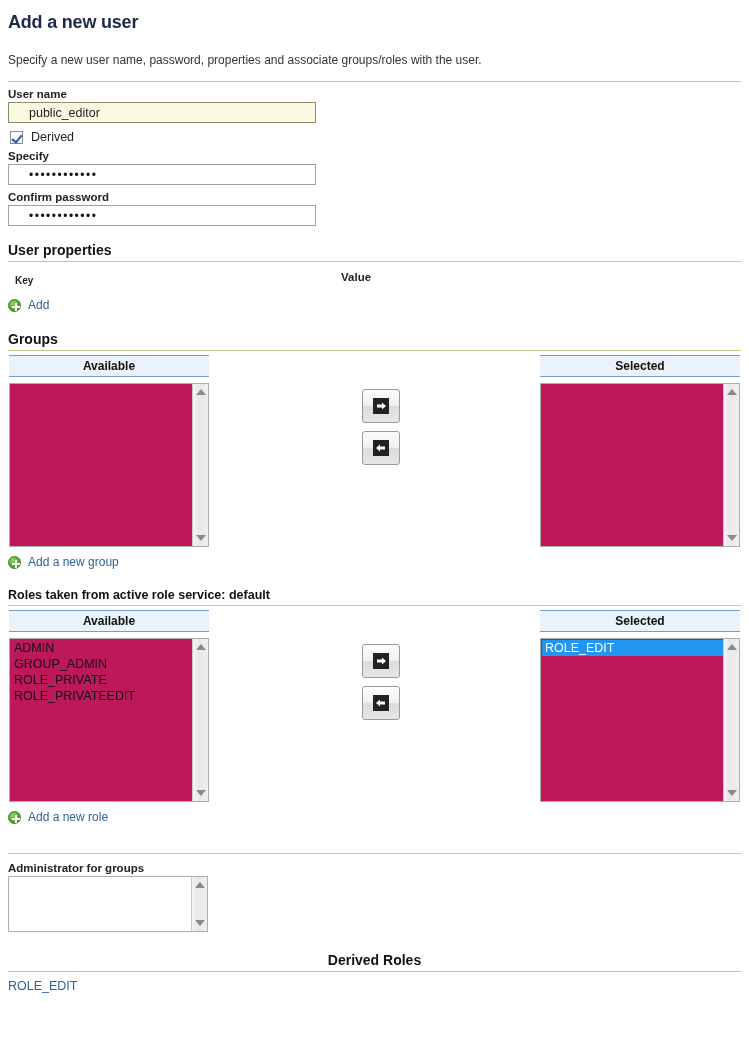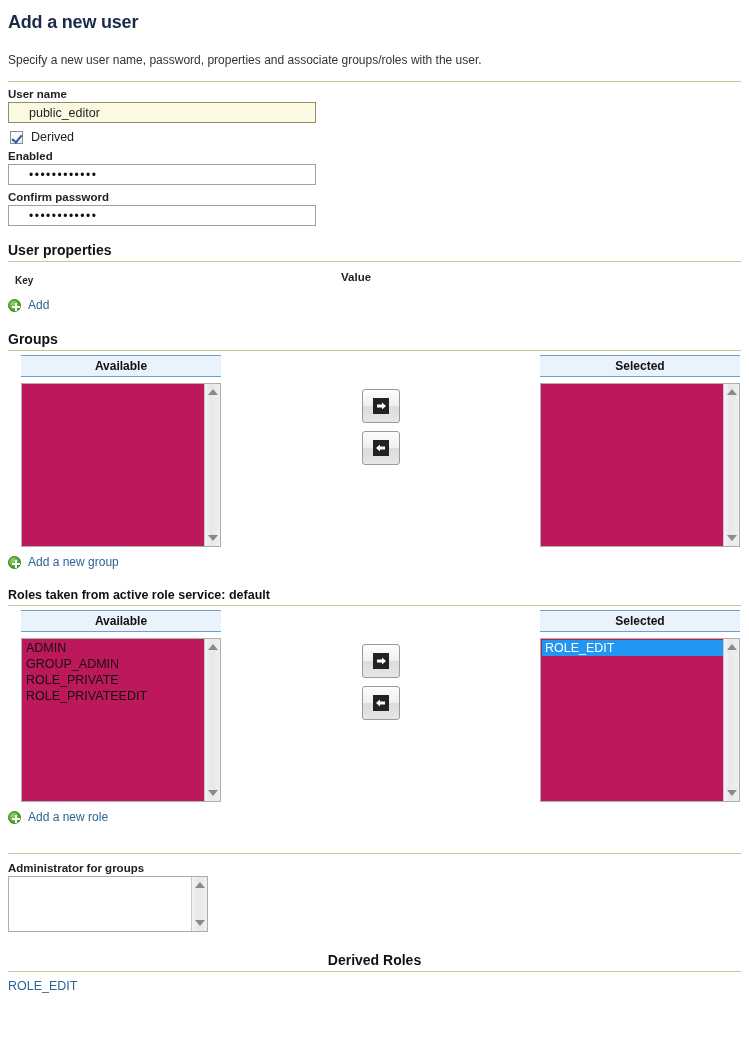--- a/index.html
+++ b/index.html
@@ -208,21 +208,21 @@
     position: absolute;
     left: 3px;
     width: 0; height: 0;
     border-left: 5px solid transparent;
     border-right: 5px solid transparent;
   }
   .sb-arrow.up   { top: 5px;    border-bottom: 6px solid #8a8a8a; }
   .sb-arrow.down { bottom: 5px; border-top: 6px solid #8a8a8a; }
 
   
-  .pane-left  { position: absolute; left: 13px;   width: 200px; }
+  .pane-left  { position: absolute; left: 1px;   width: 200px; }
   .pane-right { position: absolute; left: 532px; width: 200px; }
   .btn-col {
     position: absolute;
     left: 354px;
     display: flex;
     flex-direction: column;
     gap: 8px;
   }
   .xbtn {
     width: 38px; height: 34px;
@@ -273,21 +273,21 @@
   
   <div class="field-label">User name</div>
   <input class="txt username" type="text" value="public_editor" style="">
 
   <div class="cb-row">
     <span class="cb"></span>
     <span class="cb-label">Derived</span>
   </div>
 
   
-  <div class="field-label">Enabled</div>
+  <div class="field-label">Specify</div>
   <input class="txt pwd" type="text" readonly="" value="••••••••••••" style="">
 
   <div class="field-label">Confirm password</div>
   <input class="txt pwd" type="text" readonly="" value="••••••••••••" style="">
 
   
   <div class="section-head">User properties</div>
   <hr class="rule">
 
   <div class="kv-head">

